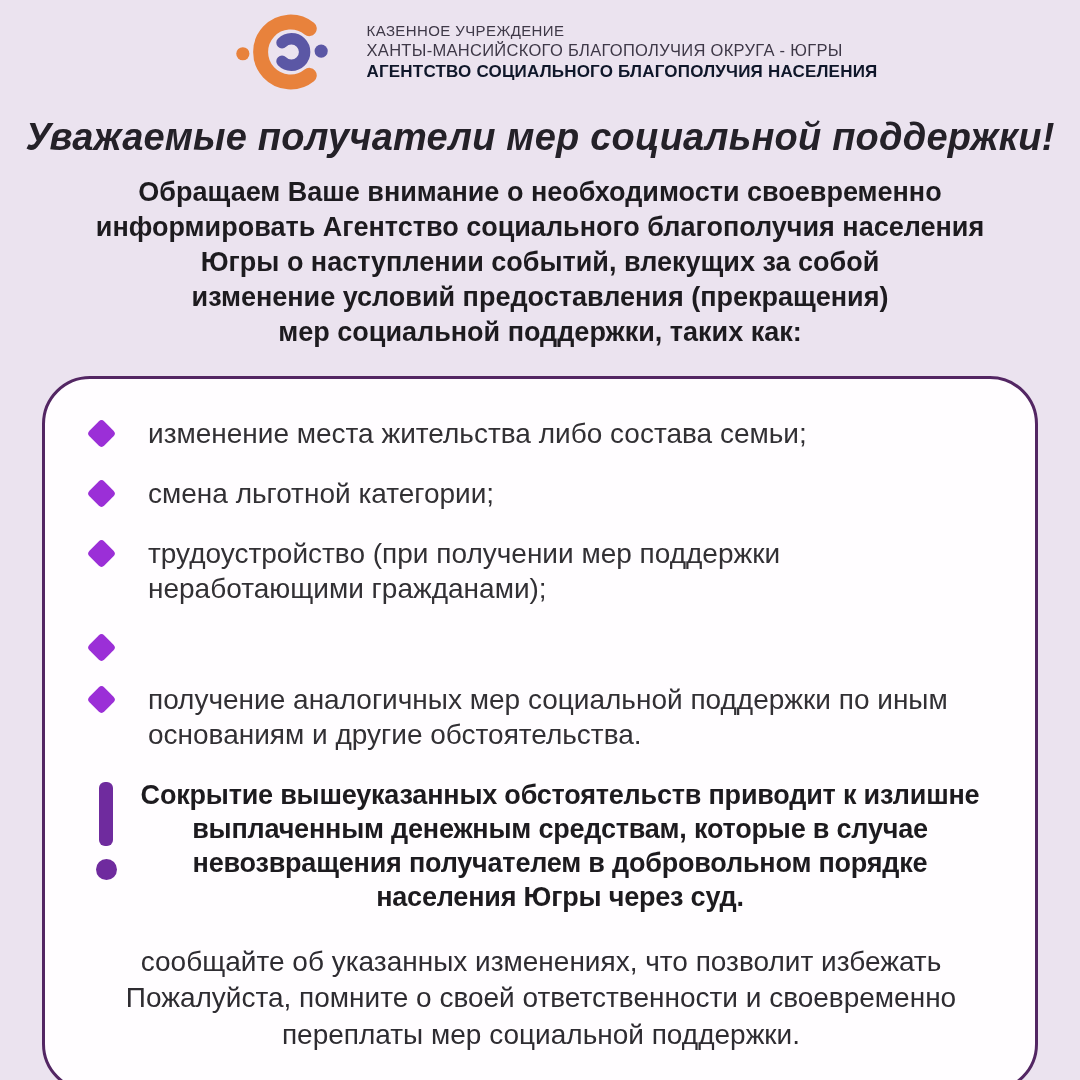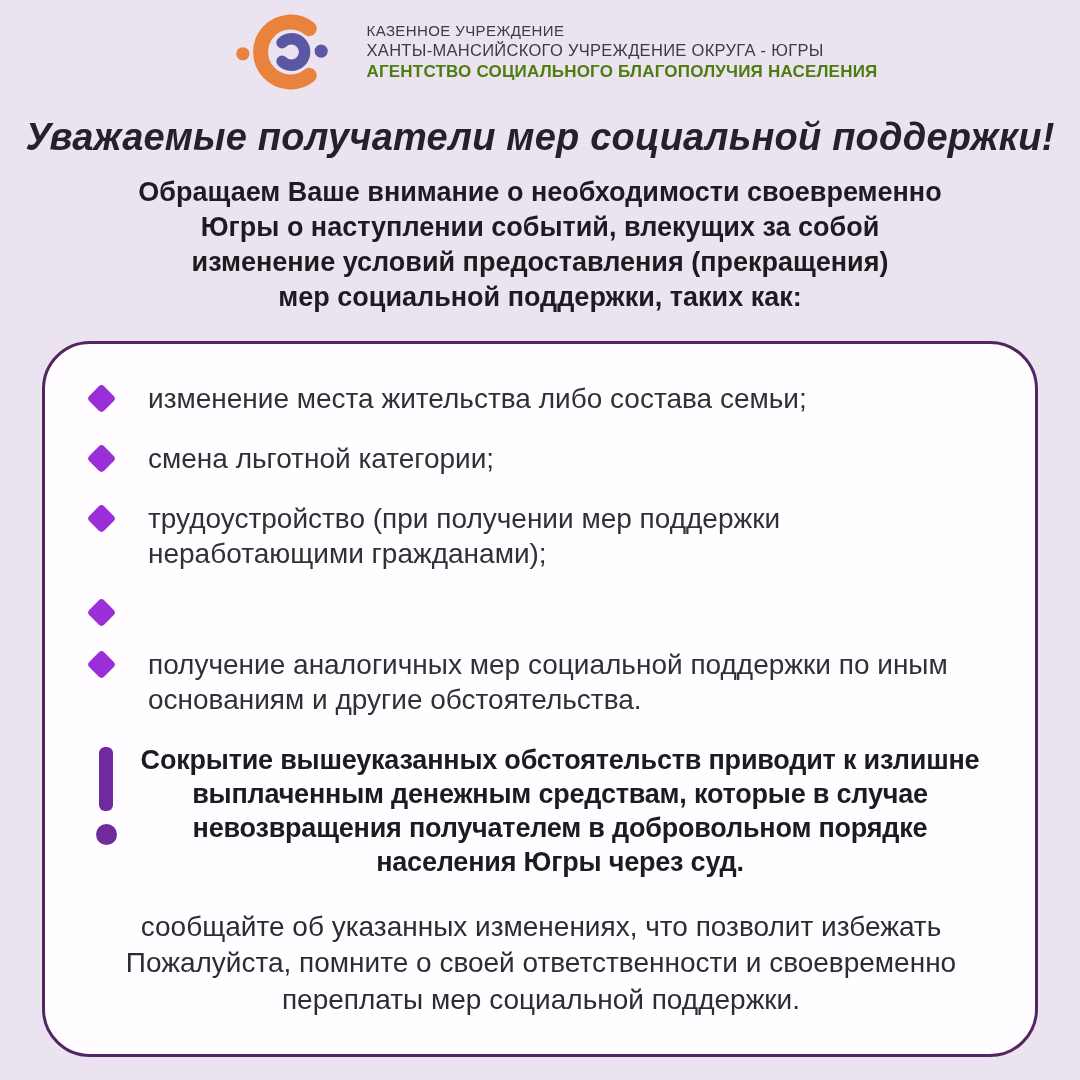--- a/index.html
+++ b/index.html
@@ -14,21 +14,21 @@
 
   
   .header {
     display: flex; align-items: center; justify-content: center;
     gap: 14px; padding-top: 8px; margin-left: 30px;
   }
   .logo { width: 120px; height: 88px; flex: none; }
   .org { text-align: left; line-height: 1.25; color: #3e3847; }
   .org-line1 { font-size: 15px; letter-spacing: 0.4px; }
   .org-line2 { font-size: 16.5px; letter-spacing: 0.3px; }
-  .org-line3 { font-size: 17px; font-weight: 700; color: #4d7c0f; letter-spacing: 0.2px; }
+  .org-line3 { font-size: 17px; font-weight: 700; color: #0f172a; letter-spacing: 0.2px; }
 
   
   .title {
     margin: 20px 20px 0;
     text-align: center;
     font-style: italic;
     font-weight: 600;
     font-size: 38px;
     color: #242128;
     letter-spacing: 0.2px;
@@ -110,29 +110,30 @@
 
         <path d="M 53.5 39.5 A 15 15 0 1 1 53.5 60.5" fill="none" stroke="#5b57a5" stroke-width="13" stroke-linecap="round"></path>
 
         <circle cx="9" cy="52" r="7.5" fill="#e8823c"></circle>
 
         <circle cx="98" cy="49" r="7.5" fill="#5b57a5"></circle>
       </svg>
     </div>
     <div class="org">
       <div class="org-line1">КАЗЕННОЕ УЧРЕЖДЕНИЕ</div>
-      <div class="org-line2">ХАНТЫ-МАНСИЙСКОГО УЧРЕЖДЕНИЕ ОКРУГА - ЮГРЫ</div>
+      <div class="org-line2">ХАНТЫ-МАНСИЙСКОГО БЛАГОПОЛУЧИЯ ОКРУГА - ЮГРЫ</div>
       <div class="org-line3">АГЕНТСТВО СОЦИАЛЬНОГО БЛАГОПОЛУЧИЯ НАСЕЛЕНИЯ</div>
     </div>
   </header>
 
   <h1 class="title">Уважаемые получатели мер социальной поддержки!</h1>
 
   <div class="intro">
     <div>Обращаем Ваше внимание о необходимости своевременно</div>
+    <div>информировать Агентство социального благополучия населения</div>
     <div>Югры о наступлении событий, влекущих за собой</div>
     <div>изменение условий предоставления (прекращения)</div>
     <div>мер социальной поддержки, таких как:</div>
   </div>
 
   <section class="box">
 
     <ul class="list">
       <li class="item">
         <span class="diamond"></span>

